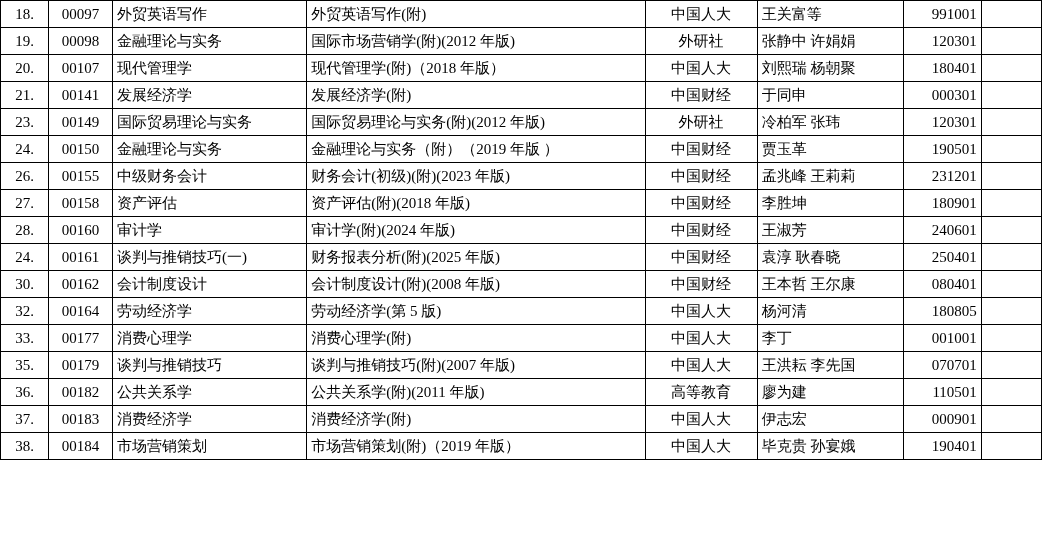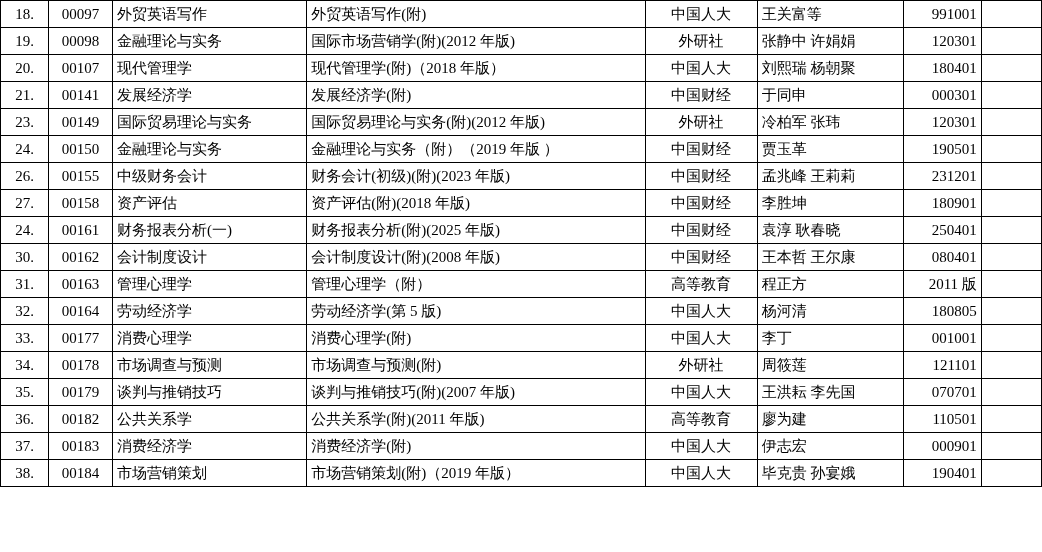--- a/index.html
+++ b/index.html
@@ -143,77 +143,67 @@
           <td class="cell-no">27.</td>
           <td class="cell-code">00158</td>
           <td class="cell-course">资产评估</td>
           <td class="cell-title">资产评估(附)(2018 年版)</td>
           <td class="cell-press">中国财经</td>
           <td class="cell-author">李胜坤</td>
           <td class="cell-isbn">180901</td>
           <td class="cell-note"></td>
         </tr>
         <tr>
+          <td class="cell-no">28.</td>
+          <td class="cell-code">00160</td>
+          <td class="cell-course">审计学</td>
+          <td class="cell-title">审计学(附)(2024 年版)</td>
+          <td class="cell-press">中国财经</td>
+          <td class="cell-author">王淑芳</td>
+          <td class="cell-isbn">240601</td>
+          <td class="cell-note"></td>
+        </tr>
+        <tr>
           <td class="cell-no">24.</td>
           <td class="cell-code">00161</td>
-          <td class="cell-course">财务报表分析(一)</td>
+          <td class="cell-course">谈判与推销技巧(一)</td>
           <td class="cell-title">财务报表分析(附)(2025 年版)</td>
           <td class="cell-press">中国财经</td>
           <td class="cell-author">袁淳  耿春晓</td>
           <td class="cell-isbn">250401</td>
           <td class="cell-note"></td>
         </tr>
         <tr>
           <td class="cell-no">30.</td>
           <td class="cell-code">00162</td>
           <td class="cell-course">会计制度设计</td>
           <td class="cell-title">会计制度设计(附)(2008 年版)</td>
           <td class="cell-press">中国财经</td>
           <td class="cell-author">王本哲  王尔康</td>
           <td class="cell-isbn">080401</td>
           <td class="cell-note"></td>
         </tr>
         <tr>
-          <td class="cell-no">31.</td>
-          <td class="cell-code">00163</td>
-          <td class="cell-course">管理心理学</td>
-          <td class="cell-title">管理心理学（附）</td>
-          <td class="cell-press">高等教育</td>
-          <td class="cell-author">程正方</td>
-          <td class="cell-isbn">2011 版</td>
-          <td class="cell-note"></td>
-        </tr>
-        <tr>
           <td class="cell-no">32.</td>
           <td class="cell-code">00164</td>
           <td class="cell-course">劳动经济学</td>
           <td class="cell-title">劳动经济学(第 5 版)</td>
           <td class="cell-press">中国人大</td>
           <td class="cell-author">杨河清</td>
           <td class="cell-isbn">180805</td>
           <td class="cell-note"></td>
         </tr>
         <tr>
           <td class="cell-no">33.</td>
           <td class="cell-code">00177</td>
           <td class="cell-course">消费心理学</td>
           <td class="cell-title">消费心理学(附)</td>
           <td class="cell-press">中国人大</td>
           <td class="cell-author">李丁</td>
           <td class="cell-isbn">001001</td>
-          <td class="cell-note"></td>
-        </tr>
-        <tr>
-          <td class="cell-no">34.</td>
-          <td class="cell-code">00178</td>
-          <td class="cell-course">市场调查与预测</td>
-          <td class="cell-title">市场调查与预测(附)</td>
-          <td class="cell-press">外研社</td>
-          <td class="cell-author">周筱莲</td>
-          <td class="cell-isbn">121101</td>
           <td class="cell-note"></td>
         </tr>
         <tr>
           <td class="cell-no">35.</td>
           <td class="cell-code">00179</td>
           <td class="cell-course">谈判与推销技巧</td>
           <td class="cell-title">谈判与推销技巧(附)(2007 年版)</td>
           <td class="cell-press">中国人大</td>
           <td class="cell-author">王洪耘  李先国</td>
           <td class="cell-isbn">070701</td>

